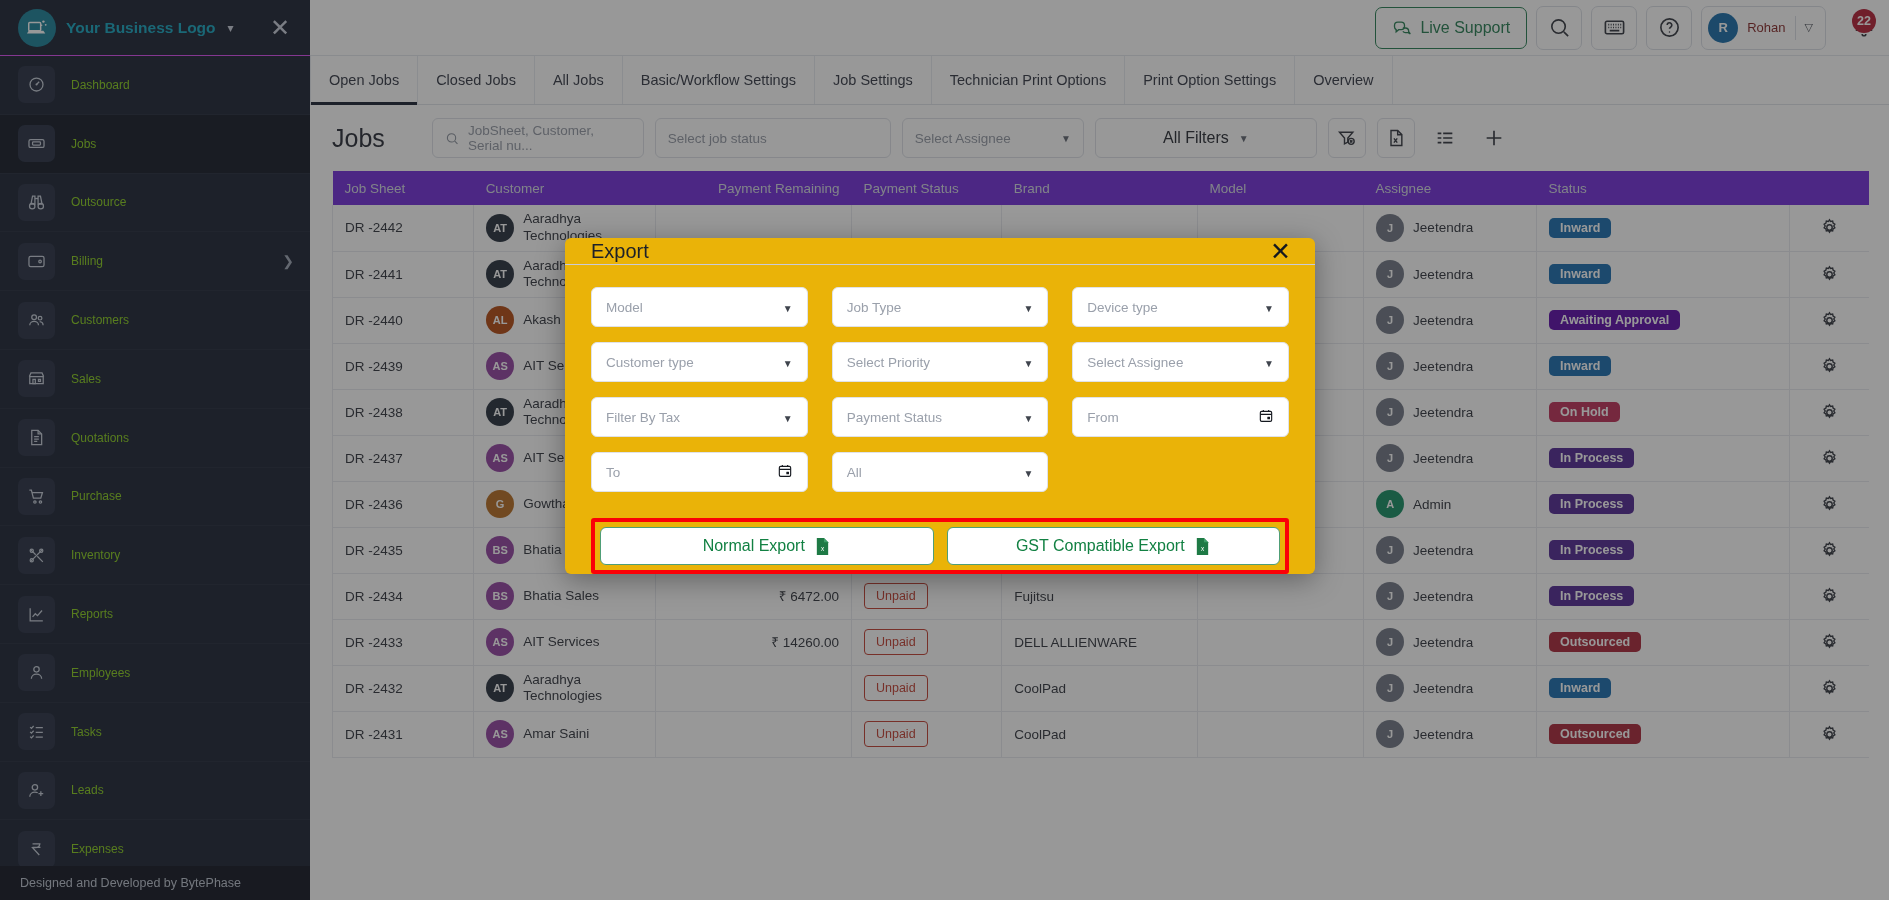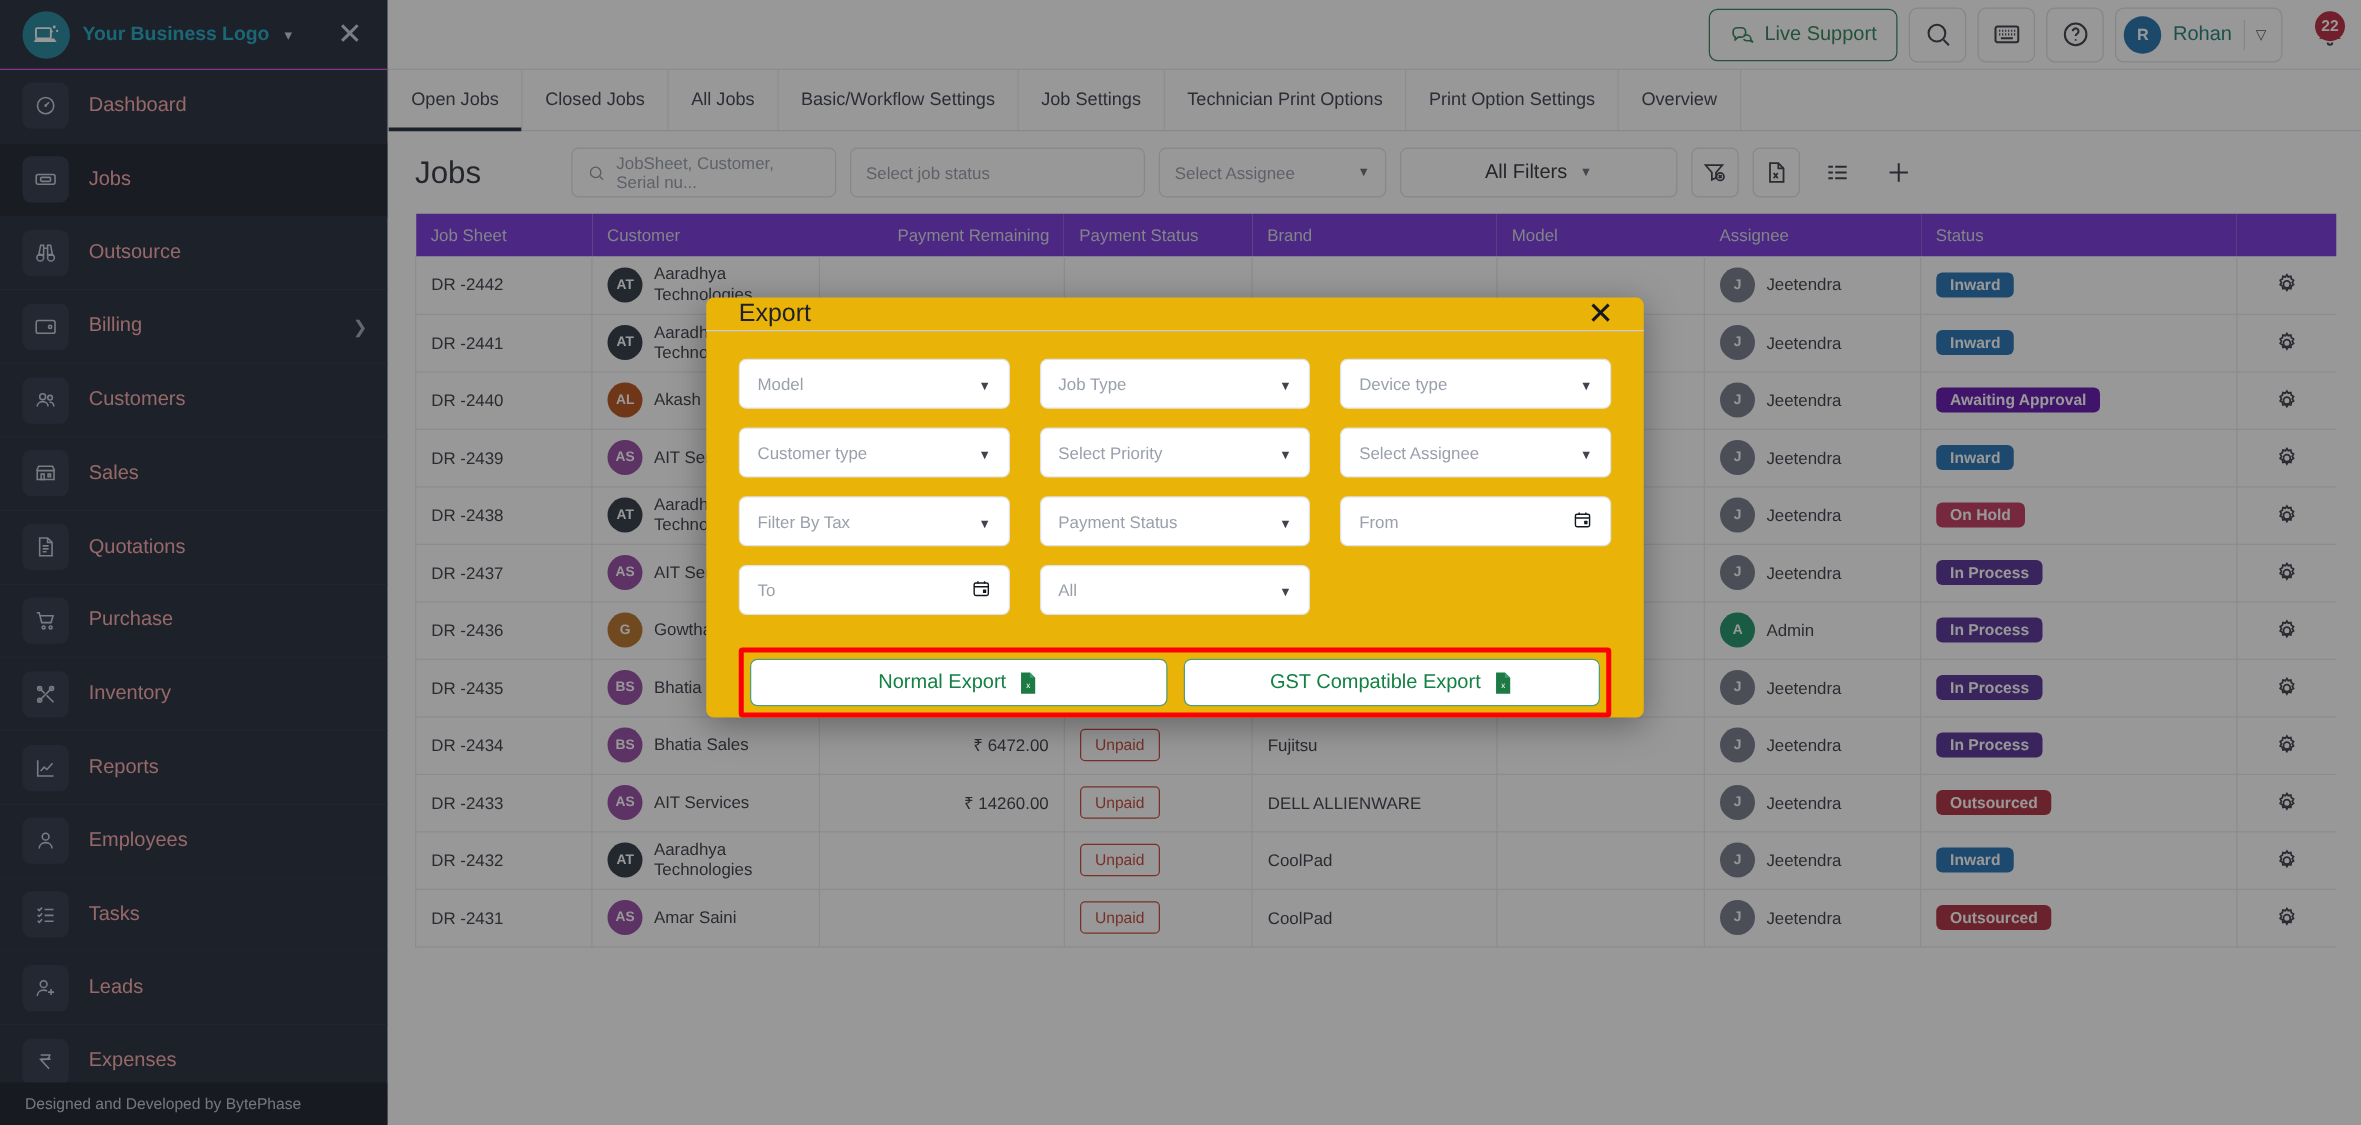--- a/index.html
+++ b/index.html
@@ -49,21 +49,21 @@
   }
   .nav-item.active { background: #0c1220; }
   .nav-ico {
     width: 37px; height: 37px; border-radius: 7px;
     background: #212a3e;
     display: flex; align-items: center; justify-content: center;
     flex: 0 0 37px;
   }
   .nav-ico svg { width: 19px; height: 19px; stroke: #c3cad6; fill: none; stroke-width: 1.6; }
   .nav-ico .fl { fill: #c3cad6; stroke: none; }
-  .nav-label { font-size: 16px; color: #fca5a5; }
+  .nav-label { font-size: 12px; color: #84cc16; }
   .nav-chevron { margin-left: auto; color: #9aa3b2; font-size: 14px; }
   .sidebar-footer {
     position: absolute; bottom: 0; left: 0; width: 310px; height: 34px;
     background: #0a0f1b; color: #b9c0cd; font-size: 12.5px;
     display: flex; align-items: center; padding-left: 20px;
   }
 
   
   .main {
     position: absolute; left: 310px; top: 0;
@@ -88,21 +88,21 @@
   .user-chip {
     height: 44px; border: 1px solid #d9dde5; border-radius: 7px;
     display: flex; align-items: center; gap: 9px; padding: 0 12px 0 6px;
     cursor: pointer; background: #fff;
   }
   .avatar-blue {
     width: 30px; height: 30px; border-radius: 50%; background: #1269a8;
     color: #fff; font-size: 13px; display: flex; align-items: center;
     justify-content: center; font-weight: 600;
   }
-  .user-name { font-size: 16px; color: #0f766e; }
+  .user-name { font-size: 13px; color: #7f1d1d; }
   .user-div { width: 1px; height: 24px; background: #d9dde5; }
   .user-caret { font-size: 11px; color: #3a3f49; }
   .bell-wrap { position: relative; width: 40px; height: 40px;
     display: flex; align-items: center; justify-content: flex-end; cursor: pointer; }
   .bell-wrap svg { width: 22px; height: 22px; stroke: #2b2f38; fill: none; stroke-width: 1.7; }
   .bell-badge {
     position: absolute; right: -1px; top: 1px;
     min-width: 24px; height: 24px; border-radius: 12px;
     background: #b2172f; color: #fff; font-size: 12.5px; font-weight: 600;
     display: flex; align-items: center; justify-content: center; padding: 0 5px;
@@ -128,21 +128,21 @@
   .jobs-bar {
     height: 66px; display: flex; align-items: center; gap: 11px;
     padding: 0 20px 0 22px;
   }
   .jobs-title { font-size: 25px; color: #222630; font-weight: 400; margin-right: 36px; }
   .field {
     height: 40px; border: 1px solid #dcdfe6; border-radius: 6px;
     display: flex; align-items: center; padding: 0 12px; gap: 9px;
     background: #fff; color: #9096a2; font-size: 13.5px; cursor: pointer;
   }
-  .f-search { width: 212px; margin-left: 25px; }
+  .f-search { width: 212px; }
   .f-status { width: 236px; }
   .f-assignee { width: 182px; justify-content: space-between; }
   .f-allfilters {
     width: 222px; justify-content: center; gap: 10px;
     color: #21252d; font-size: 16px;
   }
   .field svg { width: 17px; height: 17px; stroke: #868d99; fill: none; stroke-width: 1.8; }
   .caret-d { font-size: 10px; color: #5d636e; }
   .tool-sq {
     width: 38px; height: 40px; border: 1px solid #dcdfe6; border-radius: 6px;

